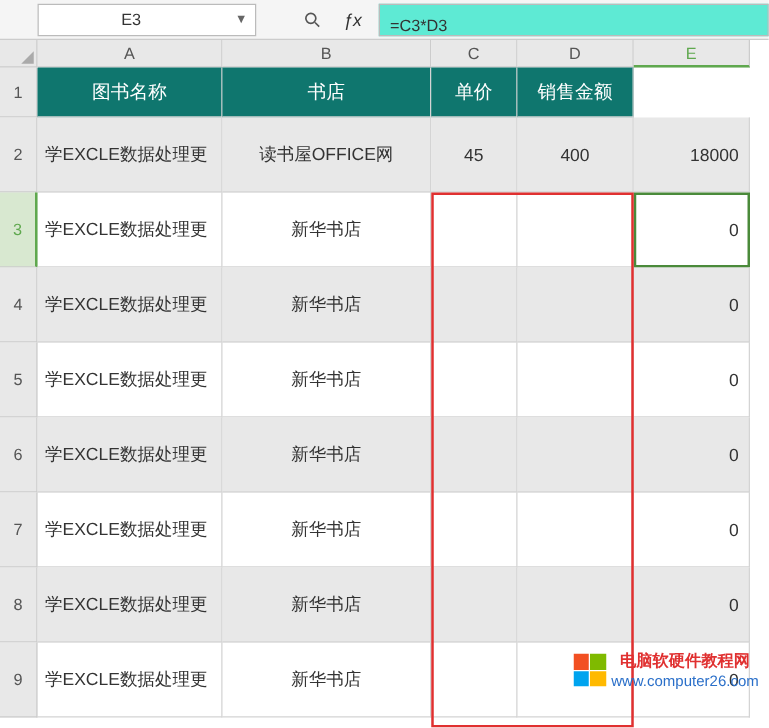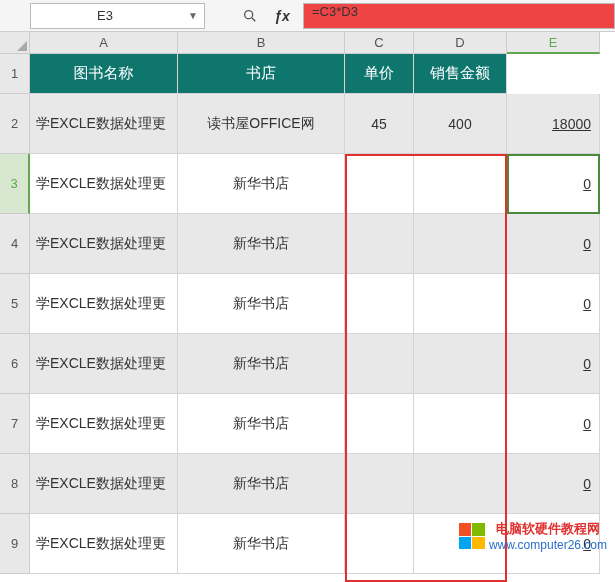--- a/index.html
+++ b/index.html
@@ -2,42 +2,42 @@
 <html><head>
   <meta charset="utf-8">
   <style>
     * { box-sizing: border-box; margin: 0; padding: 0; }
     body { font-family: "Microsoft YaHei", Arial, sans-serif; background: #fff; width: 615px; height: 582px; overflow: hidden; position: relative; }
     
     .formula-bar { display: flex; align-items: center; height: 32px; border-bottom: 1px solid #ccc; background: #f5f5f5; }
     .name-box { width: 175px; height: 26px; background: #fff; border: 1px solid #bbb; margin: 0 6px 0 30px; display: flex; align-items: center; position: relative; padding-left: 48px; }
     .name-box-text { padding-left: 18px; font-size: 13px; color: #333; }
     .name-box-arrow { position: absolute; right: 6px; color: #666; font-size: 10px; }
-    .fb-icons { display: flex; align-items: flex-end; gap: 14px; margin: 0 12px 0 30px; font-weight: bold; }
+    .fb-icons { display: flex; align-items: flex-end; gap: 14px; margin: 0 12px 0 30px; }
     .fb-icon { width: 18px; height: 18px; display: flex; align-items: center; justify-content: center; color: #555; }
-    .formula-input { flex: 1; height: 26px; background: #ef4444; border: 1px solid #bbb; padding-left: 8px; font-size: 13px; color: #333; display: flex; align-items: flex-start; }
+    .formula-input { flex: 1; height: 26px; background: #5eead4; border: 1px solid #bbb; padding-left: 8px; font-size: 13px; color: #333; display: flex; align-items: flex-end; }
     
     .sheet-wrap { position: relative; }
     .corner { position: absolute; left: 0; top: 0; width: 30px; height: 22px; background: #e8e8e8; border-right: 1px solid #ccc; border-bottom: 1px solid #ccc; }
     .corner::after { content: ""; position: absolute; right: 2px; bottom: 2px; width: 0; height: 0; border-left: 10px solid transparent; border-bottom: 10px solid #aaa; }
     
     .col-headers { display: flex; margin-left: 30px; height: 22px; }
     .col-h { display: flex; align-items: center; justify-content: center; font-size: 13px; color: #555; background: #e8e8e8; border-right: 1px solid #ccc; border-bottom: 1px solid #ccc; }
     .col-h.sel { color: #5fa84e; border-bottom: 2px solid #5fa84e; }
     .cA { width: 148px; } .cB { width: 167px; } .cC { width: 69px; } .cD { width: 93px; } .cE { width: 93px; }
     
     .rows { }
     .row { display: flex; }
     .row-h { width: 30px; display: flex; align-items: center; justify-content: center; font-size: 13px; color: #555; background: #e8e8e8; border-right: 1px solid #ccc; border-bottom: 1px solid #ccc; }
     .row-h.sel { color: #5fa84e; border-right: 2px solid #5fa84e; background: #d8e8d0; }
     
     .cell { border-right: 1px solid #d4d4d4; border-bottom: 1px solid #d4d4d4; display: flex; align-items: center; font-size: 14px; color: #333; overflow: hidden; white-space: nowrap; }
     .cell.left { justify-content: flex-start; padding-left: 6px; }
     .cell.center { justify-content: center; }
-    .cell.right { justify-content: flex-end; padding-right: 8px; text-decoration: underline; }
+    .cell.right { justify-content: flex-end; padding-right: 8px; }
     
     .r1 .cell, .r1 .row-h { height: 40px; }
     .r2 .cell, .r2 .row-h, .r3 .cell, .r3 .row-h, .r4 .cell, .r4 .row-h,
     .r5 .cell, .r5 .row-h, .r6 .cell, .r6 .row-h, .r7 .cell, .r7 .row-h,
     .r8 .cell, .r8 .row-h, .r9 .cell, .r9 .row-h { height: 60px; }
     
     .hdr .cell { background: #0f766e; color: #fff; justify-content: center; font-size: 15px; }
     .even .cell { background: #e8e8e8; }
     
     .sel-cell { outline: 2px solid #4a8a3a; outline-offset: -2px; background: #fff !important; }

